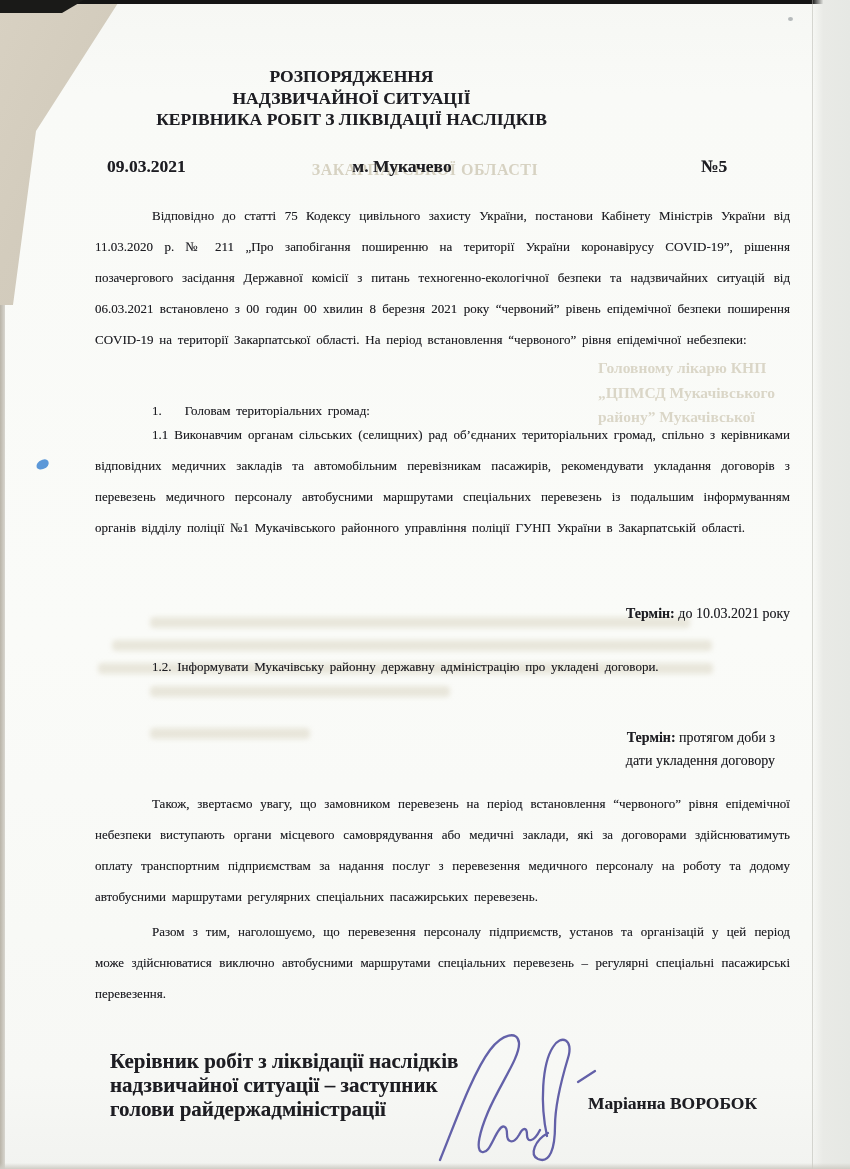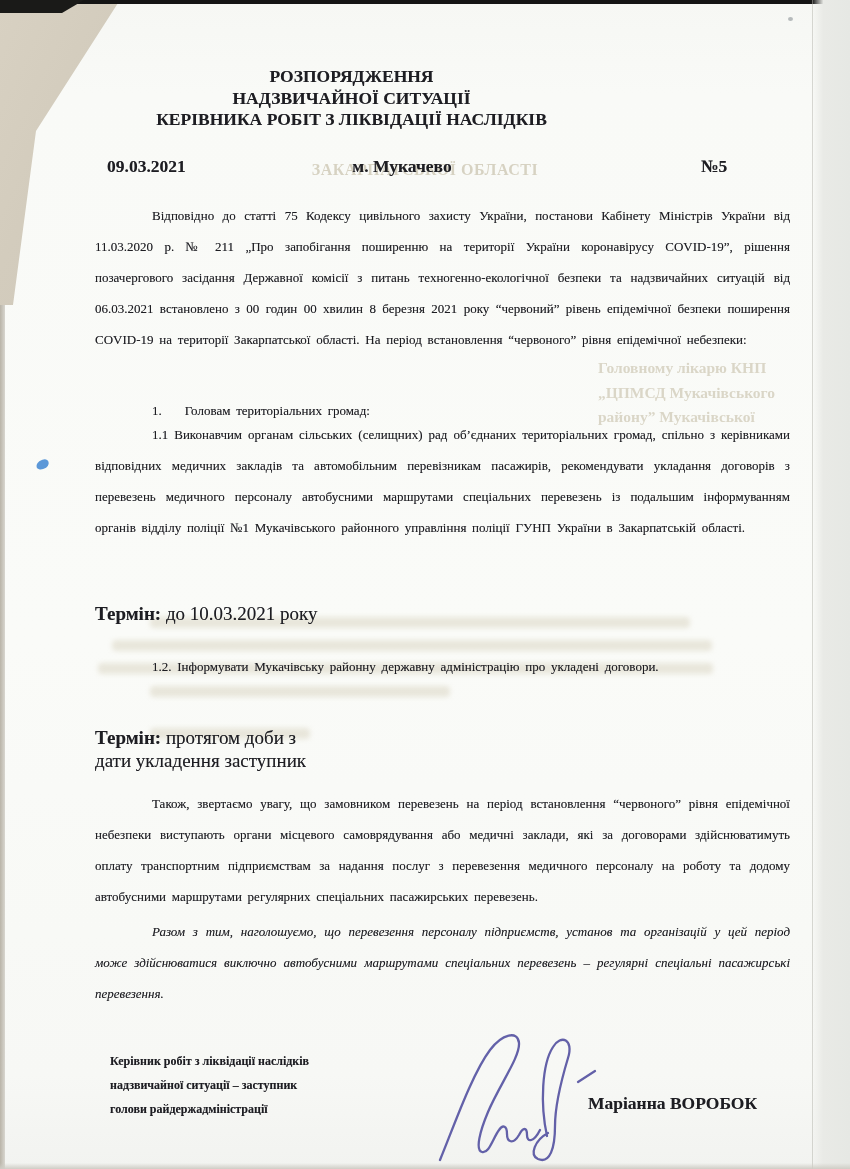--- a/index.html
+++ b/index.html
@@ -45,24 +45,24 @@
     font-size:15.5px;line-height:24.5px;opacity:.45;}
   .ghost-line{position:absolute;height:11px;background:#c9c1a6;opacity:.35;filter:blur(2.5px);border-radius:4px;}
   
   .txt{color:#1d1d22;text-shadow:0 0 .4px rgba(20,20,30,.4);}
   .title{position:absolute;left:0;top:66px;width:703px;text-align:center;
     font-weight:bold;font-size:17.5px;line-height:21.5px;}
   .meta{position:absolute;top:156px;font-weight:bold;font-size:17.5px;text-align:right;}
   .meta-place{left:0;width:804px;text-align:center;}
   .para{position:absolute;left:95px;width:695px;font-size:13px;line-height:31px;
     text-align:justify;text-indent:57px;word-spacing:2.5px;}
-  .term{position:absolute;left:95px;width:695px;font-size:19px;line-height:23.2px;text-align:left;}
+  .term{position:absolute;left:95px;width:695px;font-size:14px;line-height:23.2px;text-align:right;}
   .term b{font-weight:bold;}
   .sig-title{position:absolute;left:110px;top:1049px;width:360px;
-    font-weight:bold;font-size:12px;line-height:24px;text-align:left;}
+    font-weight:bold;font-size:21px;line-height:24px;text-align:left;}
   .sig-name{position:absolute;left:588px;top:1093px;font-weight:bold;font-size:17.5px;}
   .sig-svg{position:absolute;left:426px;top:1026px;}
 </style>
 </head>
 <body>
 
 <div class="scan">
 
   <div class="ghost ghost-header">
     <div>ЗАКАРПАТСЬКОЇ ОБЛАСТІ</div>
@@ -93,26 +93,26 @@
   <div class="para txt" style="top:395px;text-align:left;">1.&nbsp;&nbsp;&nbsp;&nbsp;Головам територіальних громад:</div>
 
   <div class="para txt" style="top:419px;">1.1 Виконавчим органам сільських (селищних) рад об’єднаних територіальних громад, спільно з керівниками відповідних медичних закладів та автомобільним перевізникам пасажирів, рекомендувати укладання договорів з перевезень медичного персоналу автобусними маршрутами спеціальних перевезень із подальшим інформуванням органів відділу поліції №1 Мукачівського районного управління поліції ГУНП України в Закарпатській області.</div>
 
   <div class="term txt" style="top:602px;"><b>Термін:</b><span> до 10.03.2021 року</span></div>
 
   <div class="para txt" style="top:651px;">1.2. Інформувати Мукачівську районну державну адміністрацію про укладені договори.</div>
 
   <div class="term txt" style="top:726px;padding-right:15px;width:680px;">
     <div><b>Термін:</b><span> протягом доби з</span></div>
-    <div>дати укладення заступник</div>
+    <div>дати укладення договору</div>
   </div>
 
   <div class="para txt" style="top:788px;">Також, звертаємо увагу, що замовником перевезень на період встановлення “червоного” рівня епідемічної небезпеки виступають органи місцевого самоврядування або медичні заклади, які за договорами здійснюватимуть оплату транспортним підприємствам за надання послуг з перевезення медичного персоналу на роботу та додому автобусними маршрутами регулярних спеціальних пасажирських перевезень.</div>
 
-  <div class="para txt" style="top:916px;font-style:italic;">Разом з тим, наголошуємо, що перевезення персоналу підприємств, установ та організацій у цей період може здійснюватися виключно автобусними маршрутами спеціальних перевезень – регулярні спеціальні пасажирські перевезення.</div>
+  <div class="para txt" style="top:916px;">Разом з тим, наголошуємо, що перевезення персоналу підприємств, установ та організацій у цей період може здійснюватися виключно автобусними маршрутами спеціальних перевезень – регулярні спеціальні пасажирські перевезення.</div>
 
   <div class="sig-title txt">
     <div>Керівник робіт з ліквідації наслідків</div>
     <div>надзвичайної ситуації – заступник</div>
     <div>голови райдержадміністрації</div>
   </div>
 
   <svg class="sig-svg" width="180" height="142" viewBox="0 0 180 142">
     <g fill="none" stroke="#4f4c9e" stroke-width="2.3" stroke-linecap="round" opacity="0.88">
       <path d="M 14 134 C 28 100 46 48 64 24 C 76 8 92 4 93 17 C 94 31 74 58 62 86 C 54 105 49 124 56 126 C 63 128 67 112 73 104 C 77 98 81 100 81 108 C 81 116 87 119 93 109 C 97 101 101 101 101 109 C 101 117 108 116 114 104"></path>

